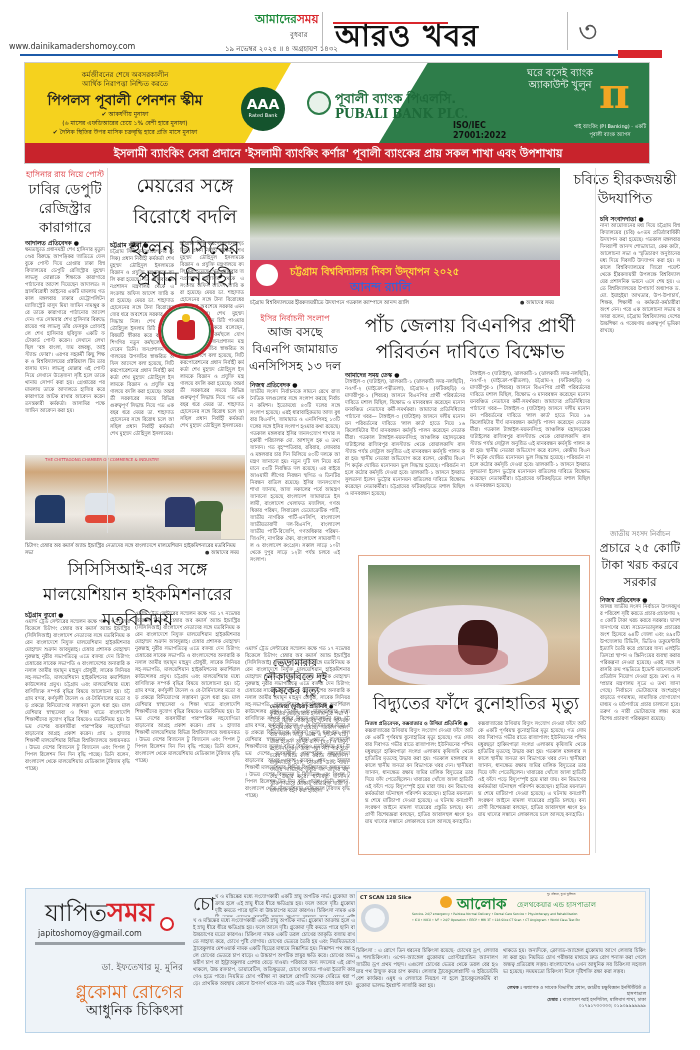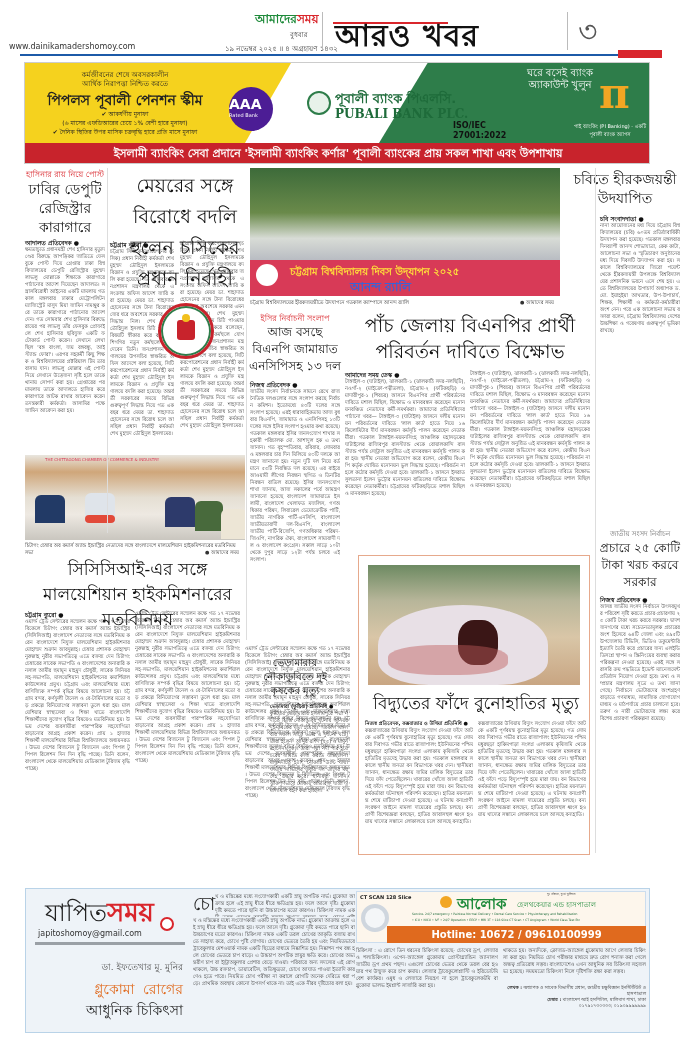--- a/index.html
+++ b/index.html
@@ -22,21 +22,21 @@
 .ad{left:24px;top:62px;width:626px;height:102px;border:1px solid #ccc;overflow:hidden;background:#fff}
 .ad-yellow{left:0;top:0;width:300px;height:80px;background:#f5d21e;clip-path:polygon(0 0,100% 0,82% 100%,0 100%)}
 .ad-green{right:0;top:0;width:270px;height:80px;background:#2e7d4a;clip-path:polygon(18% 0,100% 0,100% 100%,0 100%)}
 .ad-white{left:220px;top:0;width:230px;height:80px;background:#fff;clip-path:polygon(20% 0,100% 0,80% 100%,0 100%)}
 .ad-l1{left:0;top:6px;width:200px;text-align:center;font-size:7px;color:#222}
 .ad-l2{left:0;top:15px;width:200px;text-align:center;font-size:7px;color:#222}
 .ad-scheme{left:0;top:26px;width:200px;text-align:center;font-size:14px;font-weight:bold;color:#222}
 .ad-b1{left:0;top:46px;width:200px;text-align:center;font-size:6px;color:#222}
 .ad-b2{left:0;top:55px;width:200px;text-align:center;font-size:6px;color:#222}
 .ad-b3{left:0;top:64px;width:200px;text-align:center;font-size:6px;color:#222}
-.ad-aaa{left:204px;top:24px;width:44px;height:44px;border-radius:50%;background:#4c1d95;color:#fff;}
+.ad-aaa{left:216px;top:24px;width:44px;height:44px;border-radius:50%;background:#14532d;color:#fff;text-align:center}
 .ad-aaa .big{display:block;font-size:14px;font-weight:bold;margin-top:9px}
 .ad-aaa .sm{display:block;font-size:5px}
 .ad-seal{left:282px;top:28px;width:24px;height:24px;border-radius:50%;border:2px solid #2e7d4a;background:#e8f2ea}
 .ad-bank-bn{left:310px;top:26px;font-size:13px;font-weight:bold;color:#1e6b3a}
 .ad-bank-en{left:310px;top:44px;font-size:12px;font-weight:bold;color:#1e6b3a;font-family:"DejaVu Serif",serif}
 .ad-iso{left:428px;top:58px;font-size:8px;font-weight:bold;color:#111;text-align:left;line-height:10px}
 .ad-open{left:500px;top:4px;width:70px;text-align:center;font-size:10px;color:#fff;line-height:12px}
 .ad-pi{left:574px;top:6px;font-size:42px;font-weight:bold;color:#f2a623;font-family:"DejaVu Serif",serif}
 .ad-pitext{left:545px;top:60px;width:80px;font-size:5px;color:#fff;text-align:center}
 .ad-band{left:0;top:80px;width:626px;height:22px;background:#c8232c;color:#fff;font-size:11px;text-align:center;line-height:22px;font-weight:bold}
@@ -166,36 +166,35 @@
 <div class="abs hl" style="left:596px;top:540px;width:88px;font-size:12px;line-height:17px;">প্রচারে ২৫ কোটি টাকা খরচ করবে সরকার</div>
 <div class="abs byline" style="left:600px;top:595px;">নিজস্ব প্রতিবেদক ●</div>
 <div class="abs txt" style="left:600px;top:603px;width:80px;height:250px;">আসন্ন জাতীয় সংসদ নির্বাচনে উৎসবমুখর পরিবেশ সৃষ্টি করতে প্রচার-প্রচারণায় ২৫ কোটি টাকা খরচ করবে সরকার। দ্বাদশ জনগণের মধ্যে সচেতনতামূলক প্রচারের অংশ হিসেবে ৬৪টি জেলা এবং ৪৯৫টি উপজেলায় টিভিসি, ভিডিও ডকুমেন্টারি ইত্যাদি তৈরি করে প্রচারের জন্য এলইডি ডিসপ্লে স্থাপন ও স্ক্রিনিংয়ের ব্যবস্থা করার পরিকল্পনা নেওয়া হয়েছে। একই সঙ্গে সরাসরি ক্রয় পদ্ধতিতে ইভেন্ট ম্যানেজমেন্ট প্রতিষ্ঠান নিয়োগ দেওয়া হবে। তথ্য ও সম্প্রচার মন্ত্রণালয় সূত্রে এ তথ্য জানা গেছে। নির্বাচনে ভোটারদের অংশগ্রহণ বাড়াতে গণমাধ্যম, সামাজিক যোগাযোগমাধ্যম ও মাঠপর্যায়ে প্রচার চালানো হবে। তরুণ ও নারী ভোটারদের লক্ষ্য করে বিশেষ প্রচারণা পরিকল্পনা রয়েছে।</div>
 
 <div class="abs" style="left:25px;top:888px;width:625px;height:145px;background:#eef3f8;border:1px solid #b9d3e8;"></div>
 <div class="abs" style="left:45px;top:892px;font-size:24px;color:#222;font-family:'DejaVu Serif',serif;"><span>যাপিত</span><span style="color:#d9262c;font-weight:bold;font-size:26px;">সময়</span></div>
 <div class="abs" style="left:160px;top:917px;width:14px;height:14px;border-radius:50%;border:2px solid #d9262c;background:#fff;"></div>
 <div class="abs" style="left:38px;top:929px;font-size:8px;color:#333;">japitoshomoy@gmail.com</div>
 <div class="abs" style="left:35px;top:942px;width:150px;height:3px;background:#9aa0a6;"></div>
 <div class="abs" style="left:70px;top:960px;width:113px;text-align:right;font-size:9px;color:#555;">ডা. ইফতেখার মু. মুনির</div>
-<div class="abs" style="left:50px;top:978px;width:133px;text-align:right;font-size:14px;color:#e06a1e;font-family:Liberation Mono, monospace;">গ্লুকোমা রোগের</div>
+<div class="abs" style="left:50px;top:978px;width:133px;text-align:right;font-size:18px;color:#e06a1e;font-family:Liberation Serif, serif;">গ্লুকোমা রোগের</div>
 <div class="abs" style="left:40px;top:999px;width:143px;text-align:right;font-size:14px;color:#222;font-family:'DejaVu Serif',serif;">আধুনিক চিকিৎসা</div>
 <div class="abs" style="left:193px;top:890px;font-size:18px;color:#222;font-family:'DejaVu Serif',serif;">চো</div>
 <div class="abs txt" style="left:215px;top:893px;width:140px;height:24px;">খ ও মস্তিষ্কের মধ্যে সংযোগকারী একটি স্নায়ু অপটিক নার্ভ। গ্লুকোমা আক্রান্ত হলে এই স্নায়ু ধীরে ধীরে ক্ষতিগ্রস্ত হয়। ফলে আসে দৃষ্টি। গ্লুকোমা দৃষ্টি কমতে পারে ছানি বা উচ্চচাপের মতো কারণও। চিকিৎসা নামক একটি তরল চোখের আকৃতি বজায় রাখতে সাহায্য করে, চোখে পুষ্টি যোগায়। চোখের ভেতরে তৈরি হয় এবং নিয়মিতভাবে ট্রাবেকুলার মেশওয়ার্ক নামক একটি ছিদ্রের মাধ্যমে নিষ্কাশিত হয়। নিষ্কাশন পথ বন্ধ হলে চোখের ভেতরে চাপ বাড়ে। এ উচ্চচাপ অপটিক স্নায়ুর ক্ষতি করে। চোখের অভ্যন্তরীণ চাপ বা ইন্ট্রাঅকুলার প্রেশার বেড়ে যাওয়া। পরিবারে অন্য সদস্যের এই রোগ থাকলে, উচ্চ রক্তচাপ, ডায়াবেটিস, অতিক্ষুদ্রতা, চোখে আঘাত পাওয়া ইত্যাদি কারণেও হতে পারে। নিয়মিত চোখ পরীক্ষা না করালে রোগটি অনেক দেরিতে ধরা পড়ে। প্রাথমিক অবস্থায় কোনো উপসর্গ থাকে না। তাই একে নীরব দৃষ্টিচোর বলা হয়।</div>
 <div class="abs txt" style="left:193px;top:917px;width:162px;height:112px;">খ ও মস্তিষ্কের মধ্যে সংযোগকারী একটি স্নায়ু অপটিক নার্ভ। গ্লুকোমা আক্রান্ত হলে এই স্নায়ু ধীরে ধীরে ক্ষতিগ্রস্ত হয়। ফলে আসে দৃষ্টি। গ্লুকোমা দৃষ্টি কমতে পারে ছানি বা উচ্চচাপের মতো কারণও। চিকিৎসা নামক একটি তরল চোখের আকৃতি বজায় রাখতে সাহায্য করে, চোখে পুষ্টি যোগায়। চোখের ভেতরে তৈরি হয় এবং নিয়মিতভাবে ট্রাবেকুলার মেশওয়ার্ক নামক একটি ছিদ্রের মাধ্যমে নিষ্কাশিত হয়। নিষ্কাশন পথ বন্ধ হলে চোখের ভেতরে চাপ বাড়ে। এ উচ্চচাপ অপটিক স্নায়ুর ক্ষতি করে। চোখের অভ্যন্তরীণ চাপ বা ইন্ট্রাঅকুলার প্রেশার বেড়ে যাওয়া। পরিবারে অন্য সদস্যের এই রোগ থাকলে, উচ্চ রক্তচাপ, ডায়াবেটিস, অতিক্ষুদ্রতা, চোখে আঘাত পাওয়া ইত্যাদি কারণেও হতে পারে। নিয়মিত চোখ পরীক্ষা না করালে রোগটি অনেক দেরিতে ধরা পড়ে। প্রাথমিক অবস্থায় কোনো উপসর্গ থাকে না। তাই একে নীরব দৃষ্টিচোর বলা হয়।</div>
 
 <div class="abs" style="left:356px;top:891px;width:290px;height:52px;background:#fdf6ec;border:1px solid #cde;">
   <div style="position:absolute;left:3px;top:2px;font-size:5px;font-weight:bold;color:#222;">CT SCAN 128 Slice</div>
   <div style="position:absolute;left:4px;top:12px;width:28px;height:28px;border-radius:50%;border:4px solid #cfd6de;background:#f4f6f8;"></div>
   <div style="position:absolute;left:83px;top:4px;width:12px;height:12px;border-radius:50%;background:#f2a623;"></div>
   <div style="position:absolute;left:100px;top:0px;font-size:15px;font-weight:bold;color:#1e8a3a;">আলোক</div>
   <div style="position:absolute;left:160px;top:7px;font-size:7px;color:#1e8a3a;">হেলথকেয়ার এন্ড হাসপাতাল</div>
   <div style="position:absolute;left:190px;top:0;font-size:3px;color:#333;">দুঃ বাঁচতে, দুঃখ ভুলিতে</div>
   <div style="position:absolute;left:55px;top:20px;width:232px;font-size:3px;color:#1e6b3a;white-space:nowrap;overflow:hidden;">Service- 24/7 emergency • Painless Normal Delivery • Dental Care Service • Physiotherapy and Rehabilitation</div>
   <div style="position:absolute;left:55px;top:26px;width:232px;font-size:3px;color:#1e6b3a;white-space:nowrap;overflow:hidden;">• ICU • NICU • IVF • 24/7 Operation • EECP • MRI 3T • 128 Slice CT Scan • CT Angiogram • World Class Test Etc</div>
-  <div style="position:absolute;left:30px;top:34px;width:259px;height:17px;background:#e06a1e;color:#fff;font-size:10px;font-weight:bold;text-align:center;line-height:17px;">Hotline: 10672 / 09610100999</div>
 </div>
 
 <div class="abs txt" style="left:356px;top:947px;width:142px;height:62px;">চিকিৎসা : এ রোগে তিন ধরনের চিকিৎসা রয়েছে- চোখের ড্রপ, লেজার ও শল্যচিকিৎসা। ওপেন-অ্যাঙ্গেল গ্লুকোমায় প্রোস্টাগ্ল্যান্ডিন অ্যানালগ জাতীয় ড্রপ প্রথম পছন্দ। এগুলো চোখের ভেতর থেকে তরল বের হওয়ার পথ উন্মুক্ত করে চাপ কমায়। লেজার ট্রাবেকুলোপ্লাস্টি ও ইরিডোটমি বেশ কার্যকর। ওষুধ ও লেজারে নিয়ন্ত্রণ না হলে ট্রাবেকুলেকটমি বা গ্লুকোমা ভালভ ইমপ্লান্ট সার্জারি করা হয়।</div>
 <div class="abs txt" style="left:503px;top:947px;width:143px;height:36px;">থাকতে হয়। অন্যদিকে, ক্লোজড-অ্যাঙ্গেল গ্লুকোমায় আগে লেজার চিকিৎসা করা হয়। নিয়মিত চোখ পরীক্ষার মাধ্যমে দ্রুত রোগ শনাক্ত করা গেলে অন্ধত্ব প্রতিরোধ সম্ভব। বাংলাদেশেও এখন আধুনিক সব চিকিৎসা সহজলভ্য হয়েছে। সময়মতো চিকিৎসা নিলে দৃষ্টিশক্তি রক্ষা করা সম্ভব।</div>
 <div class="abs" style="left:503px;top:985px;width:143px;text-align:right;font-size:4.5px;line-height:6px;color:#333;">
   <div><b>লেখক :</b> <span>অধ্যাপক ও সাবেক বিভাগীয় প্রধান, জাতীয় চক্ষুবিজ্ঞান ইনস্টিটিউট ও হাসপাতাল</span></div>
   <div><b>চেম্বার :</b> <span>বাংলাদেশ আই হসপিটাল, মালিবাগ শাখা, ঢাকা</span></div>
   <div>০১৭৯১৭৩০৩৩৩; ০১৯০৯৯৯৯৯৯৯</div>
 </div>
 

